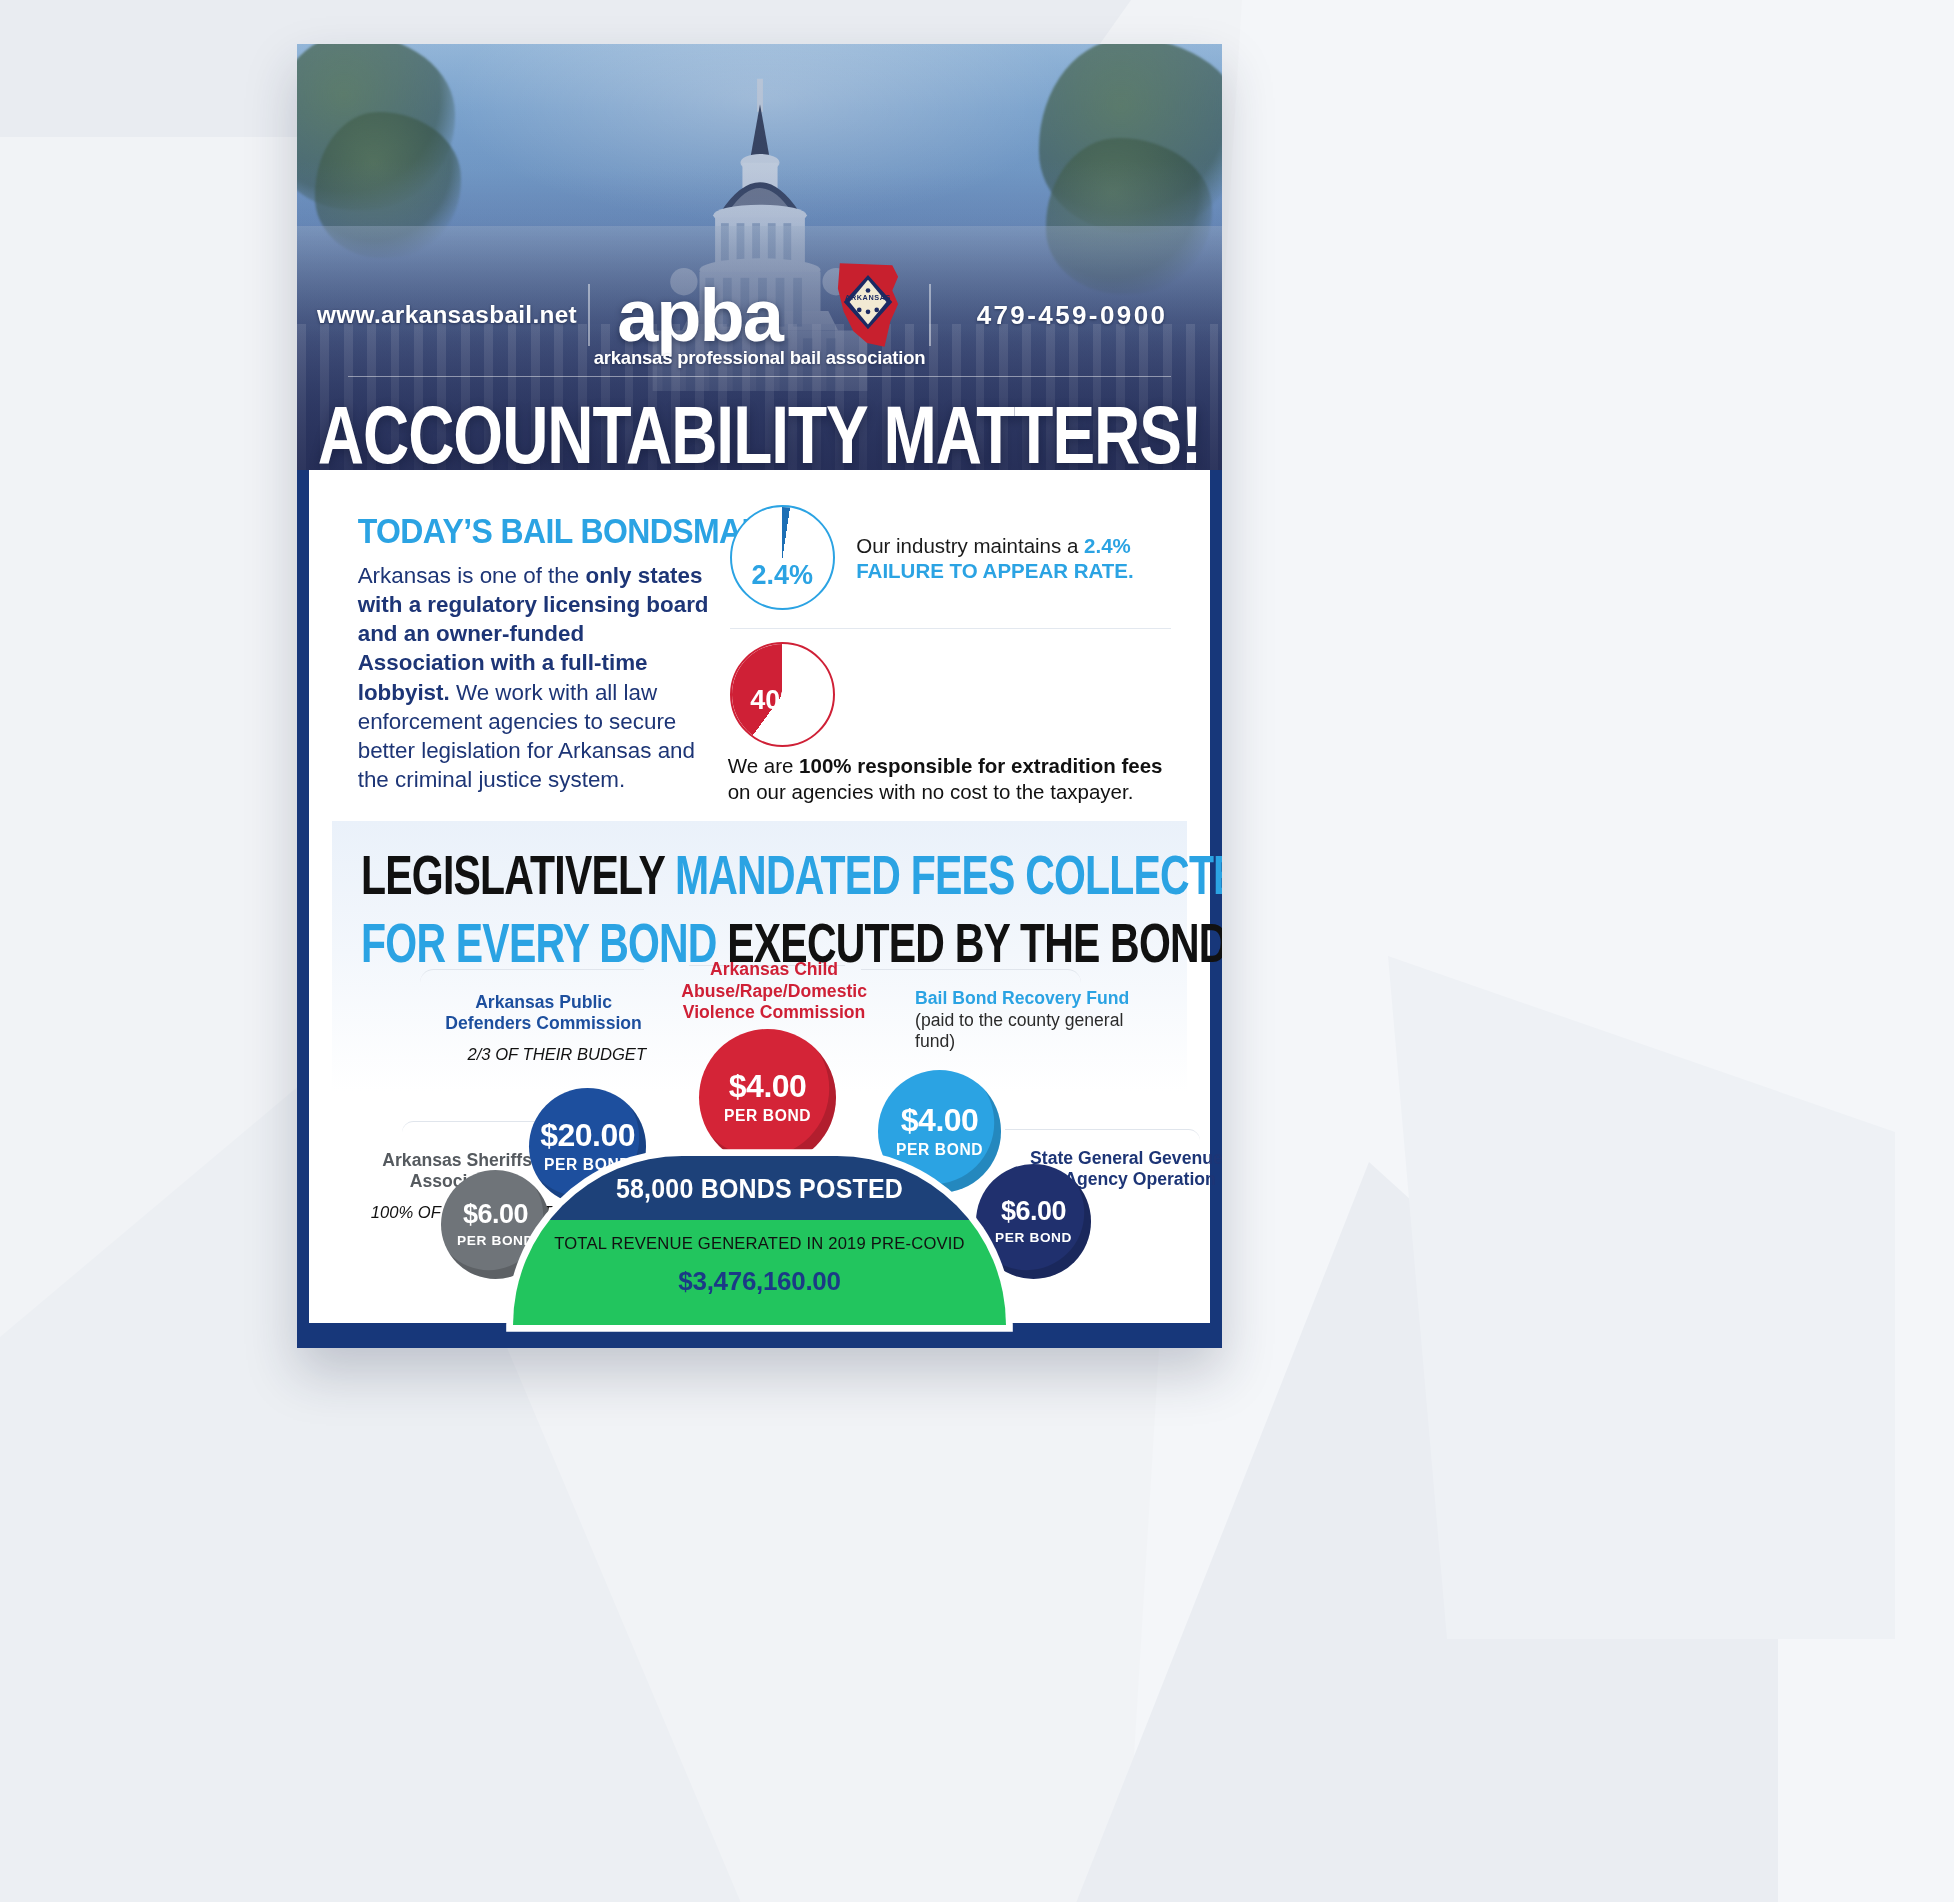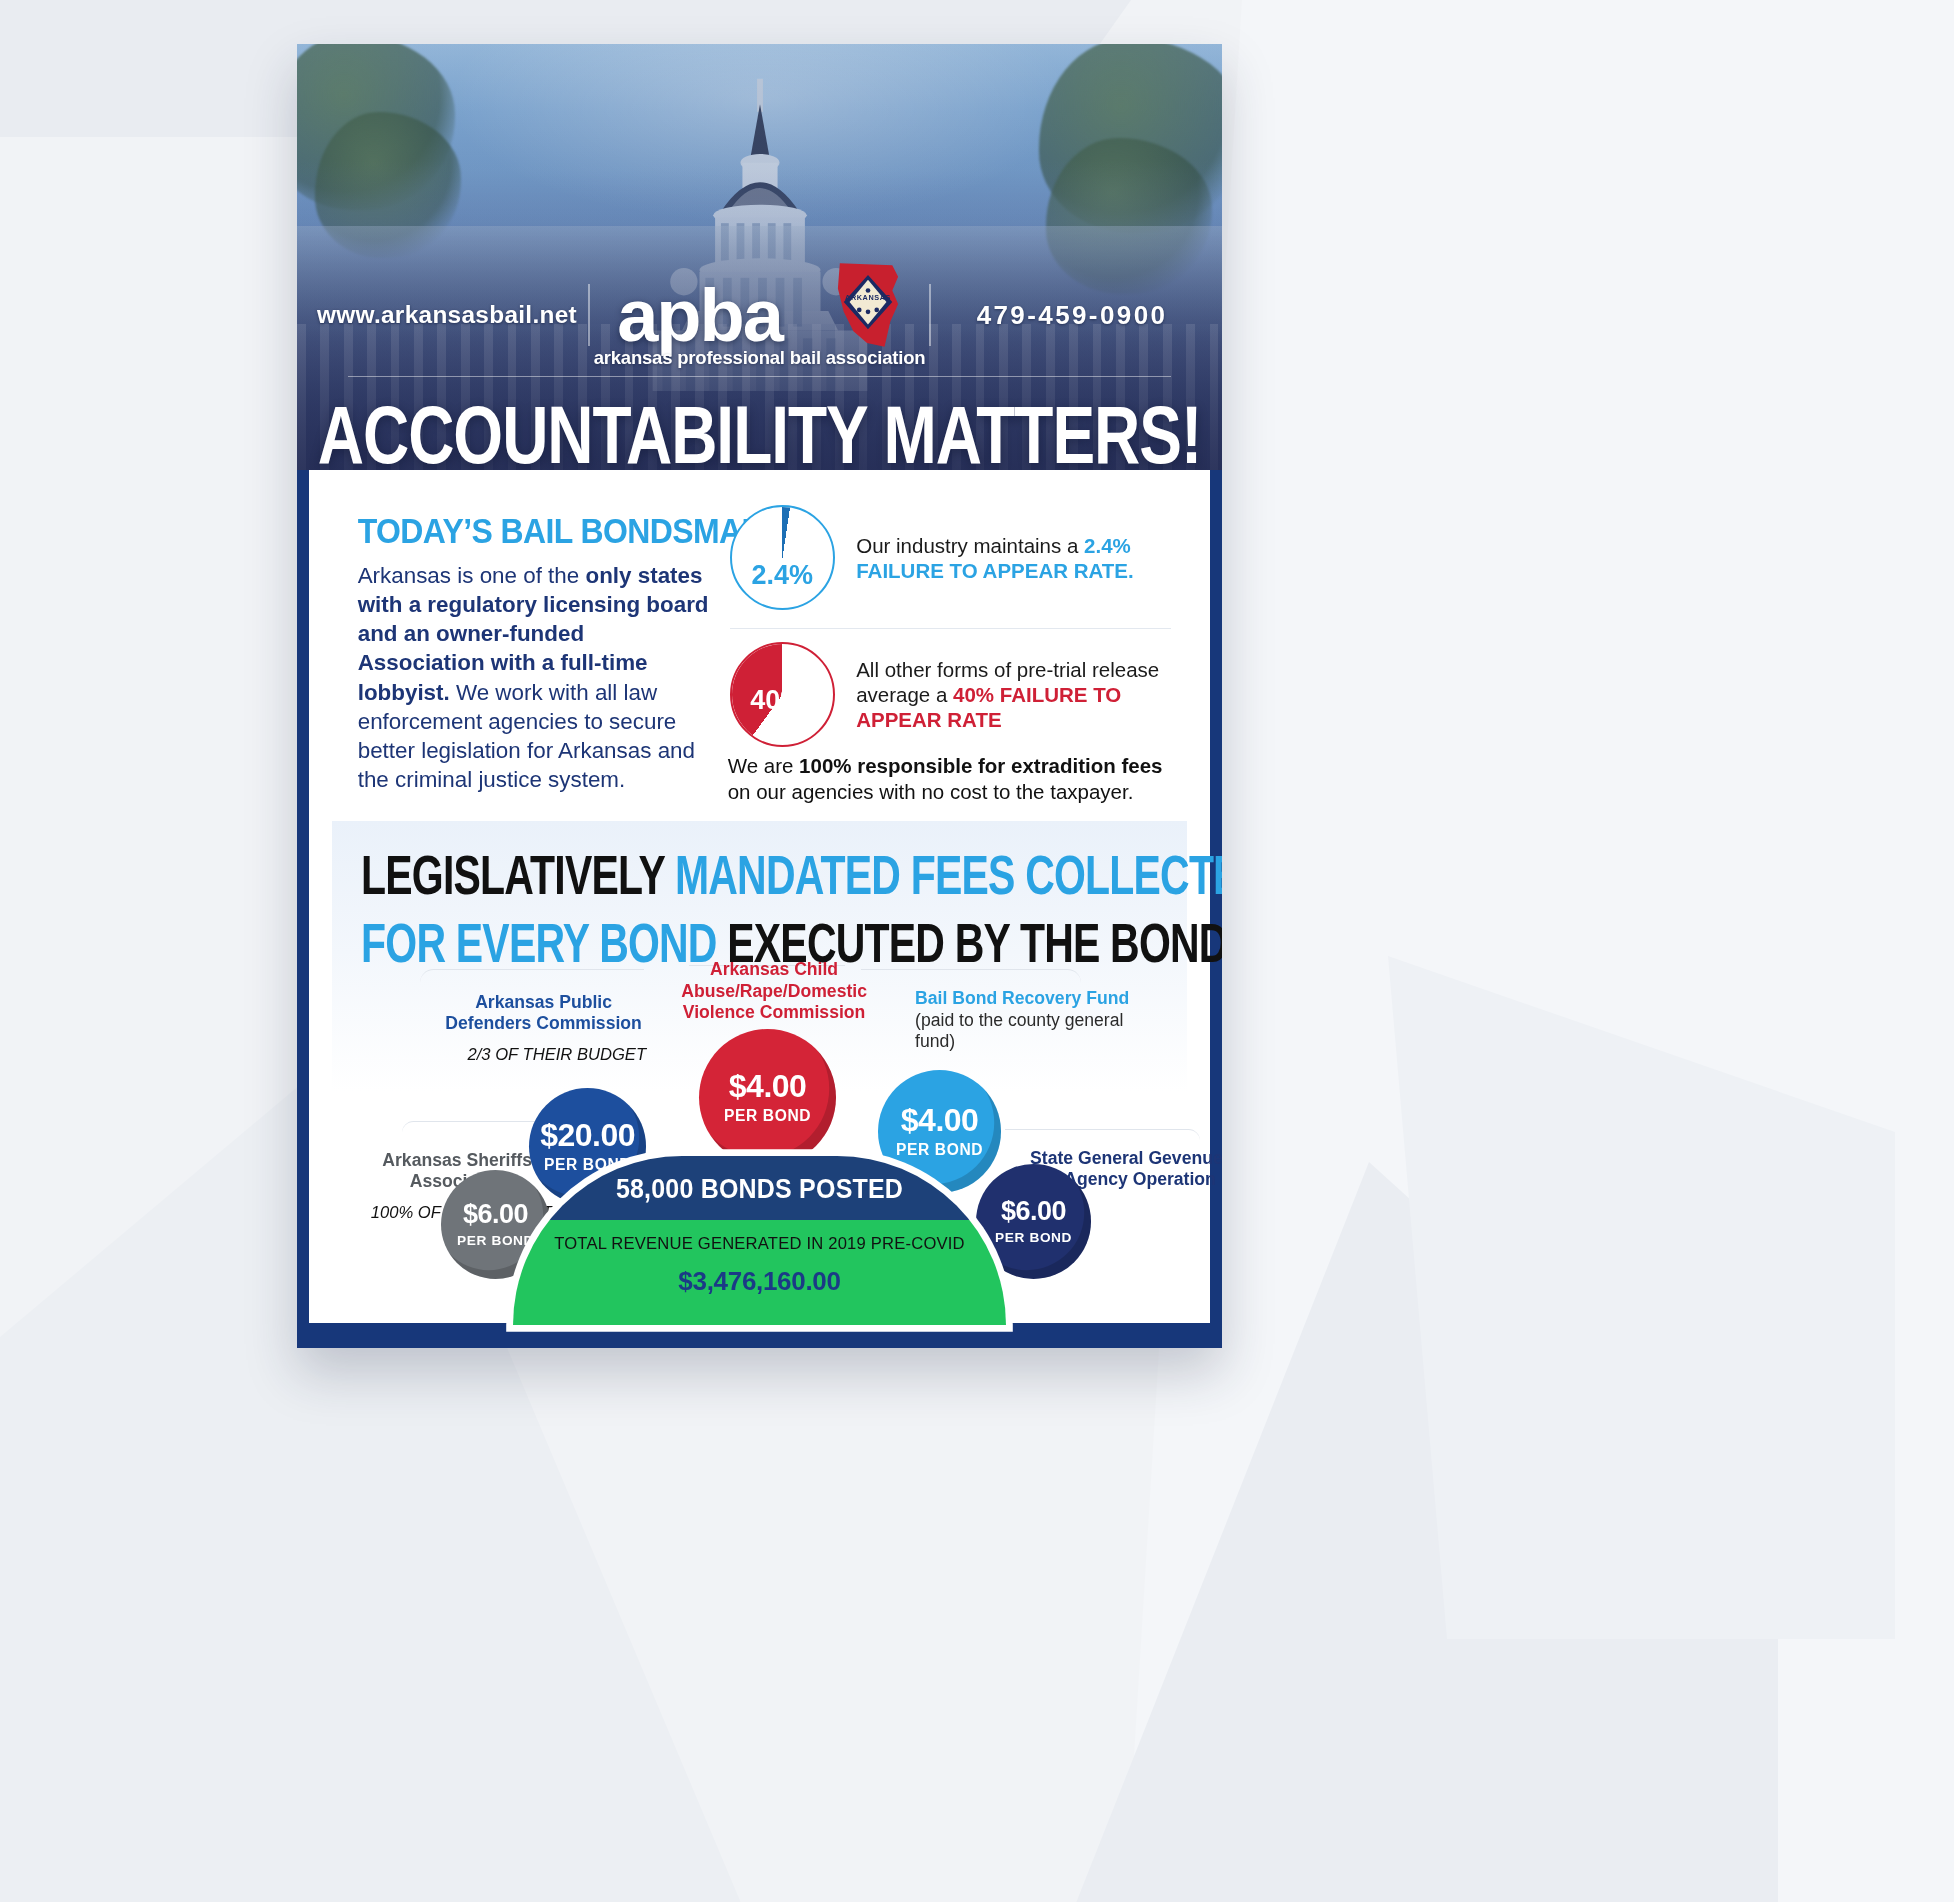--- a/index.html
+++ b/index.html
@@ -304,23 +304,20 @@
           <div class="stattxt">
             <span>Our industry maintains a </span><span class="em-blue">2.4% FAILURE TO APPEAR RATE.</span>
           </div>
         </div>
 
         <div class="statrow">
           <div class="pie red">
             <div class="slice"></div>
             <div class="plabel">40%</div>
           </div>
-          <div class="stattxt">
-            <span>All other forms of pre-trial release average a </span><span class="em-red">40% FAILURE TO APPEAR RATE</span>
-          </div>
         </div>
       </div>
 
       <div class="extradition">
         <span>We are </span><b>100% responsible for extradition fees</b><span> on our agencies with no cost to the taxpayer.</span>
       </div>
     </div>
 
     <div class="sec-fees">
       <div class="fees-head">

